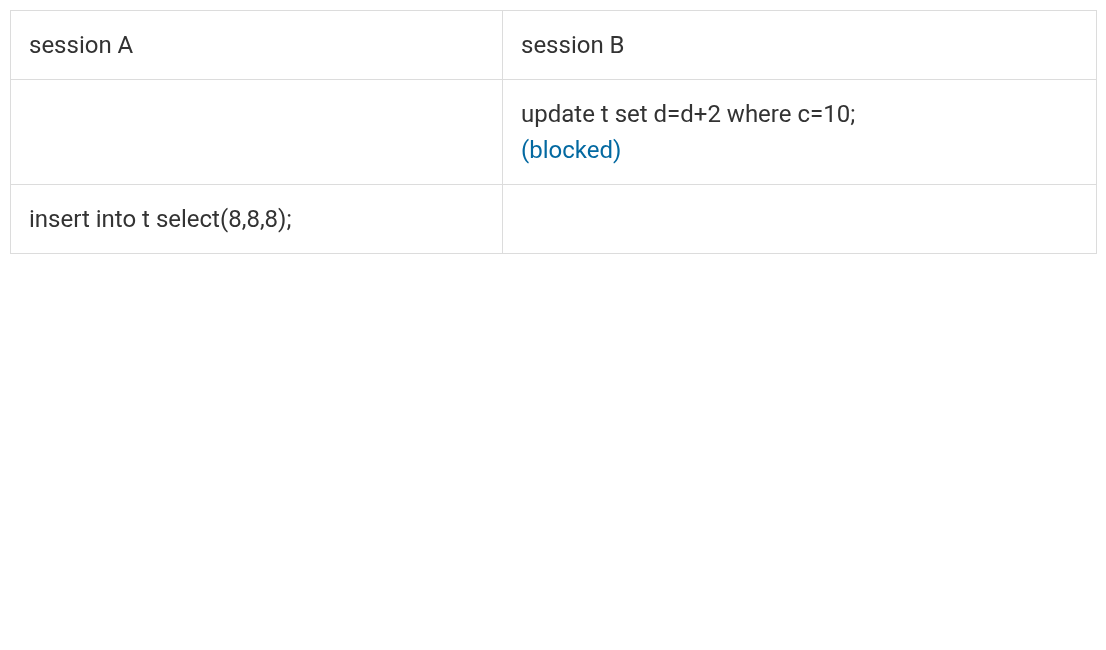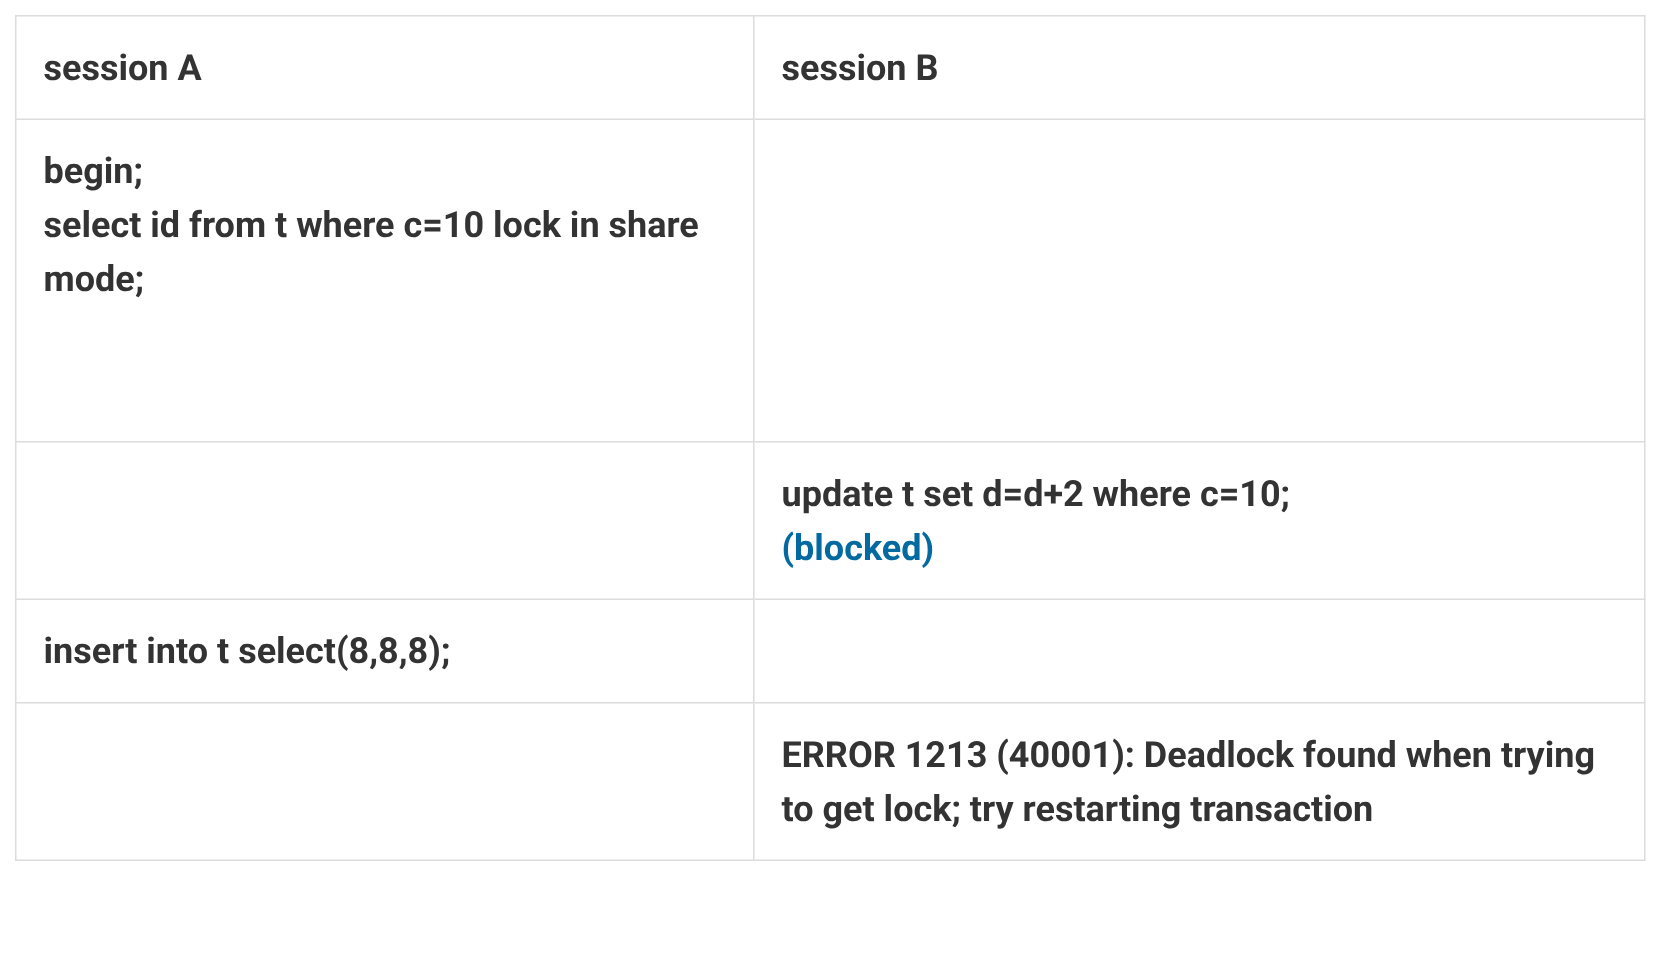--- a/index.html
+++ b/index.html
@@ -18,21 +18,21 @@
       table-layout: fixed;
     }
     th, td {
       border: 1px solid #dcdcdc;
       padding: 16px 18px;
       text-align: left;
       vertical-align: top;
       font-size: 24px;
       color: #333333;
       line-height: 1.5;
-      font-weight: 700;
+      font-weight: 400;
     }
     .col-a {
       width: 492px;
     }
     .col-b {
       width: 594px;
     }
     .tall-row td {
       height: 215px;
     }
@@ -52,48 +52,31 @@
     <col class="col-a">
     <col class="col-b">
   </colgroup>
   <thead>
     <tr>
       <th>session A</th>
       <th>session B</th>
     </tr>
   </thead>
   <tbody id="table-body">
-  <tr class="tall-row">
-        <td>
-          <div class="cell-content">begin;
-select id from t where c=10 lock in share mode;</div>
-        </td>
-        <td>
-          <div class="cell-content"></div>
-        </td>
-      </tr>
       <tr>
         <td>
           <div class="cell-content"></div>
         </td>
         <td>
           <div class="cell-content"><span>update t set d=d+2 where c=10;</span>
 <span class="blocked">(blocked)</span></div>
         </td>
       </tr>
       <tr>
         <td>
           <div class="cell-content">insert into t select(8,8,8);</div>
         </td>
         <td>
           <div class="cell-content"></div>
         </td>
       </tr>
-      <tr>
-        <td>
-          <div class="cell-content"></div>
-        </td>
-        <td>
-          <div class="cell-content">ERROR 1213 (40001): Deadlock found when trying to get lock; try restarting transaction</div>
-        </td>
-      </tr>
     </tbody>
 </table>
 
 </body></html>

